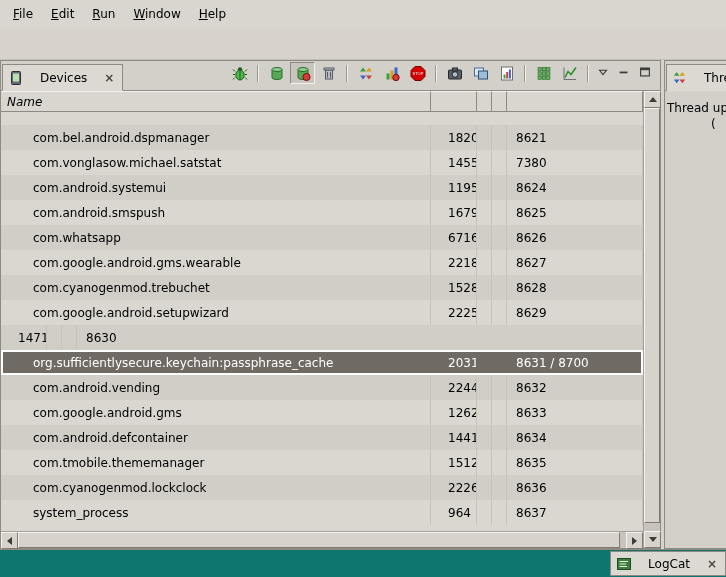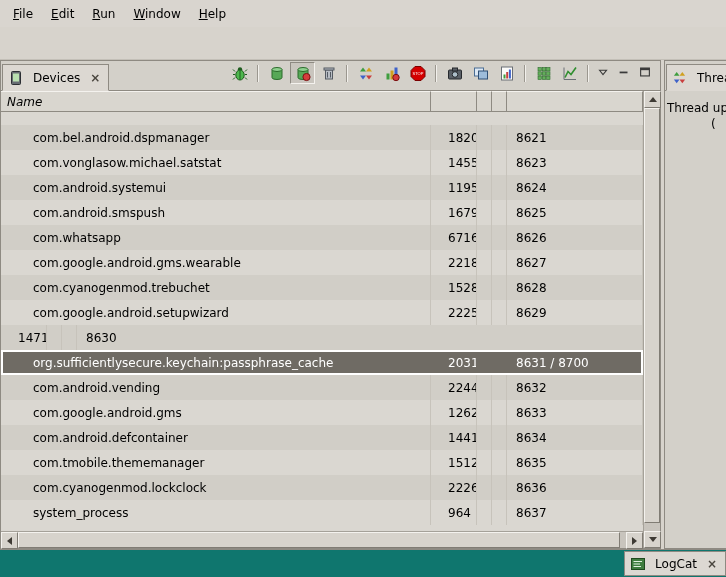--- a/index.html
+++ b/index.html
@@ -20,21 +20,21 @@
   .toolbar-strip { height:33px; flex:0 0 auto; background:#d7d3cc; border-bottom:1px solid #c3bfb7; }
 
   
   .main { flex:1 1 auto; display:flex; min-height:0; }
   .devices-pane { width:661px; flex:0 0 661px; display:flex; flex-direction:column; border:1px solid #8e8a82; background:#d3d0c9; min-height:0; }
   .sash { width:3px; flex:0 0 3px; background:#d7d3cc; }
   .threads-pane { flex:1 1 auto; border:1px solid #8e8a82; border-right:none; background:#d3d0c9; display:flex; flex-direction:column; overflow:hidden; }
 
   
   .pane-header { height:30px; flex:0 0 30px; display:flex; align-items:flex-end; justify-content:space-between; background:#d3d0c9; border-bottom:1px solid #8e8a82; }
-  .tab { display:inline-flex; align-items:center; gap:9px; height:27px; padding:0 7px 0 5px; background:#dcd8d2; border:1px solid #8e8a82; border-bottom:1px solid #dcd8d2; margin-bottom:-1px; margin-left:1px; white-space:nowrap; }
+  .tab { display:inline-flex; align-items:center; gap:16px; height:27px; padding:0 7px 0 5px; background:#dcd8d2; border:1px solid #8e8a82; border-bottom:1px solid #dcd8d2; margin-bottom:-1px; margin-left:1px; white-space:nowrap; }
   .tab .tab-close { font-weight:bold; color:#4a463f; font-size:12px; padding:0 1px; cursor:default; }
   .tab-icon { display:inline-flex; width:16px; height:16px; }
 
   .toolbar-icons { display:flex; align-items:center; gap:1px; padding:0 4px 6px 0; }
   .tbtn { width:25px; height:22px; display:inline-flex; align-items:center; justify-content:center; background:transparent; border:1px solid transparent; cursor:default; }
   .tbtn.pressed { border-color:#8e8a82 #f4f2ee #f4f2ee #8e8a82; background:#c9c5be; }
   .tsep { width:0; height:17px; border-left:1px solid #9b978f; border-right:1px solid #f2f0ec; margin:0 4px; }
   .winctl { width:20px; height:18px; display:inline-flex; align-items:center; justify-content:center; background:transparent; border:none; cursor:default; }
 
   
@@ -289,21 +289,21 @@
     <span class="cell w-pid">1820</span>
     <span class="cell w-c3"></span>
     <span class="cell w-c4"></span>
     <span class="cell w-port">8621</span>
   </div>
               <div class="prow">
     <span class="cell w-name">com.vonglasow.michael.satstat</span>
     <span class="cell w-pid">14553</span>
     <span class="cell w-c3"></span>
     <span class="cell w-c4"></span>
-    <span class="cell w-port">8623</span>
+    <span class="cell w-port">7380</span>
   </div>
               <div class="prow">
     <span class="cell w-name">com.android.systemui</span>
     <span class="cell w-pid">1195</span>
     <span class="cell w-c3"></span>
     <span class="cell w-c4"></span>
     <span class="cell w-port">8624</span>
   </div>
               <div class="prow">
     <span class="cell w-name">com.android.smspush</span>

